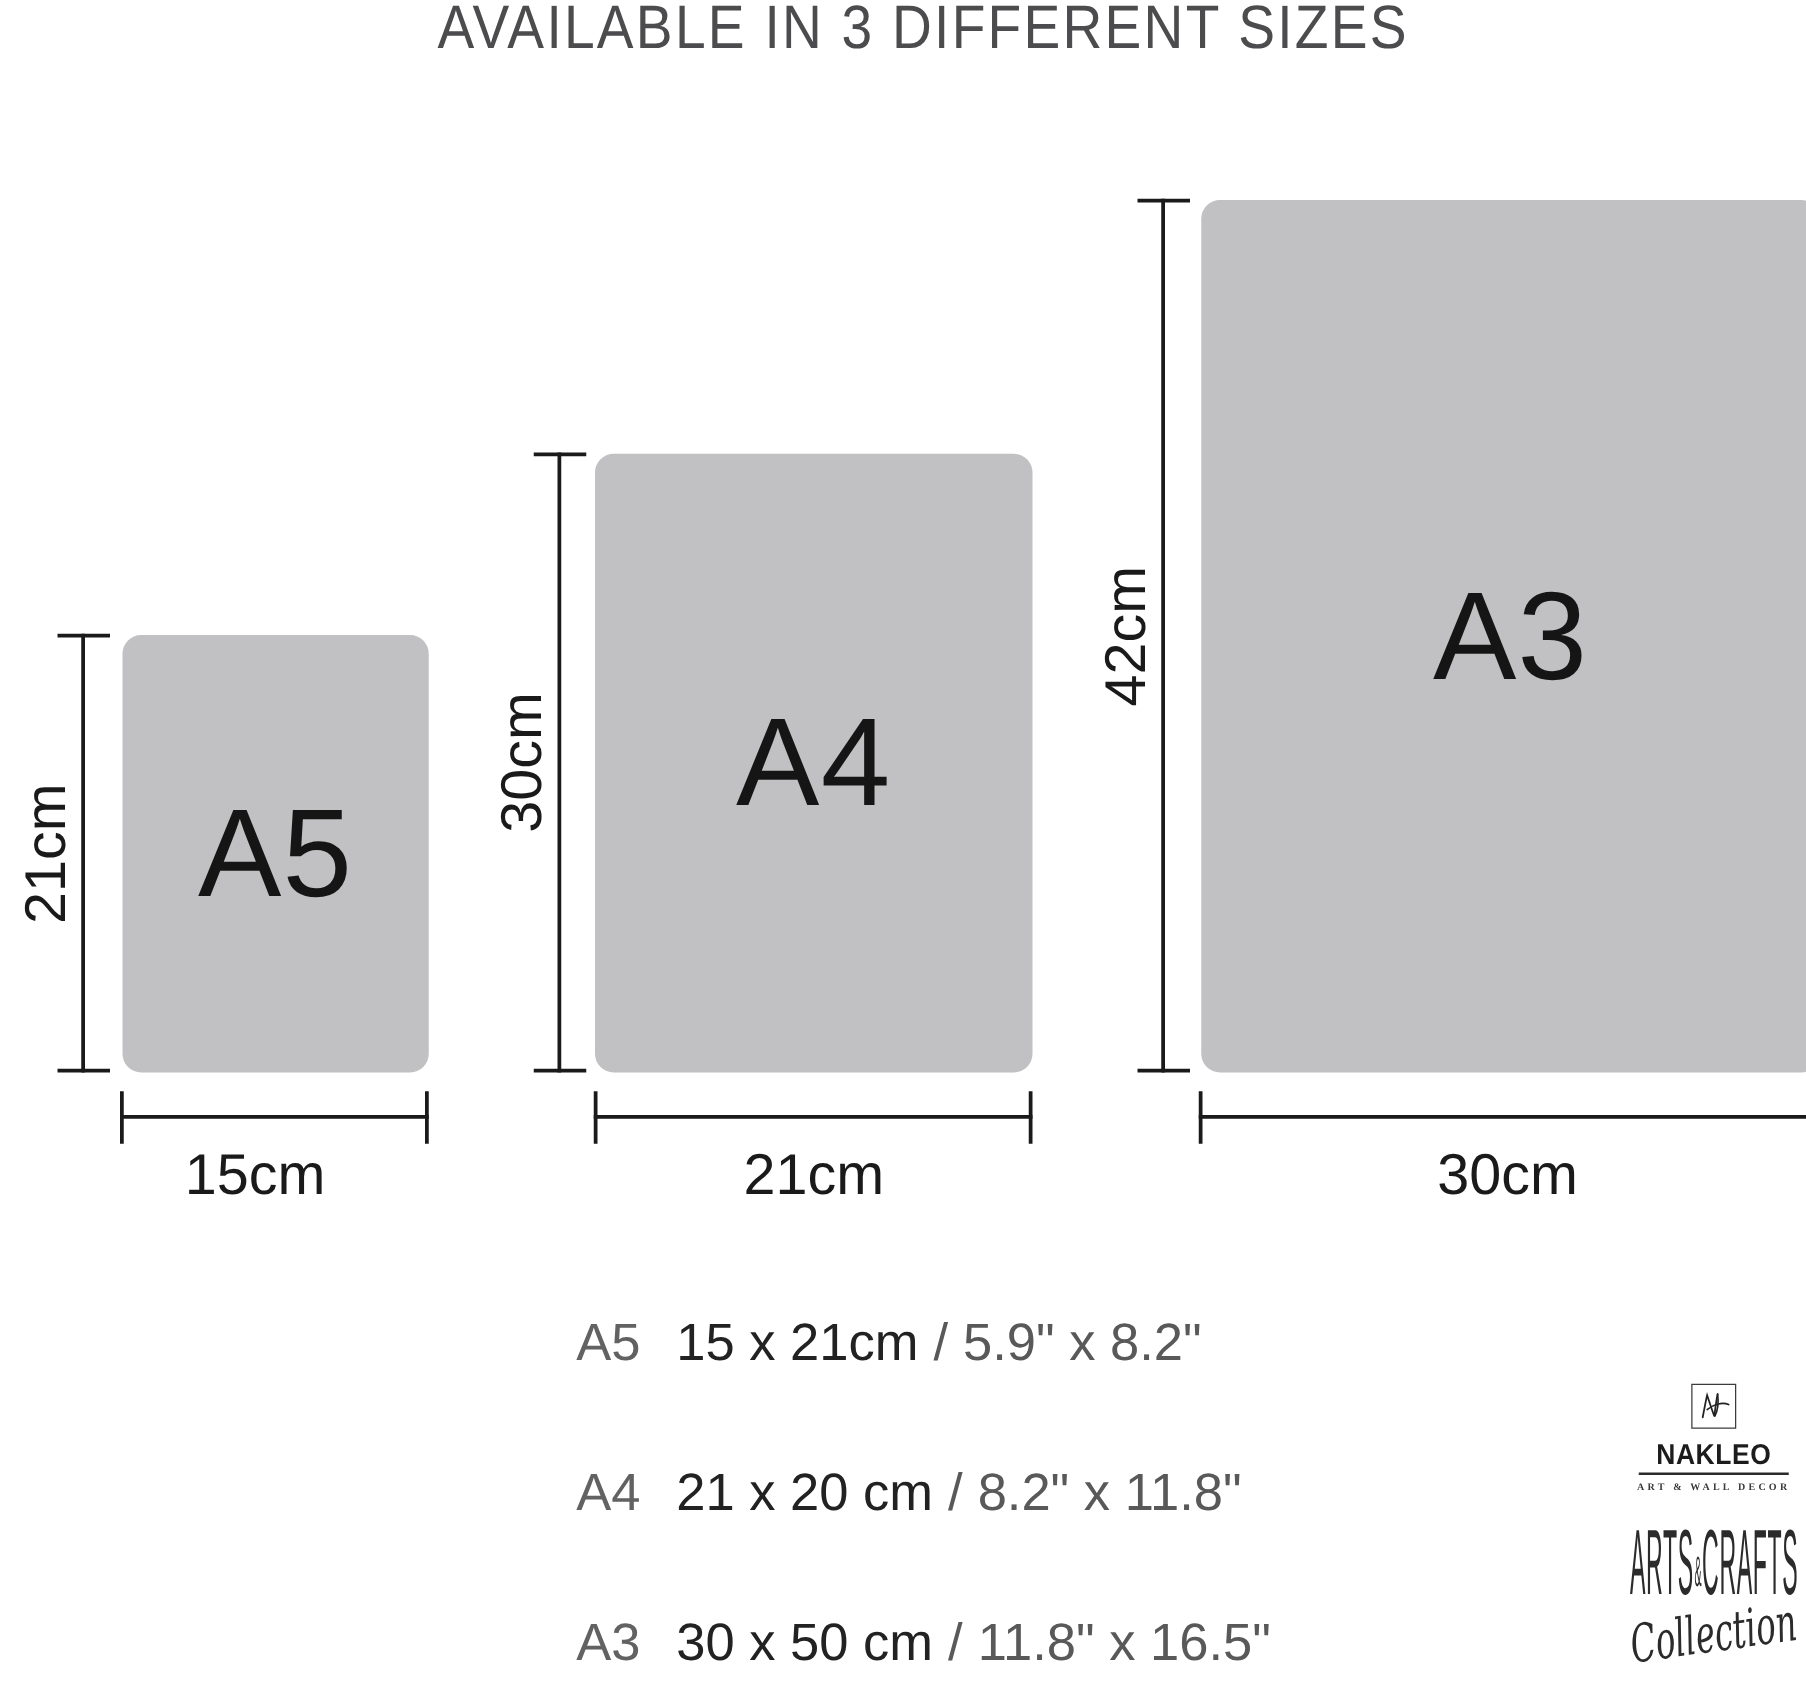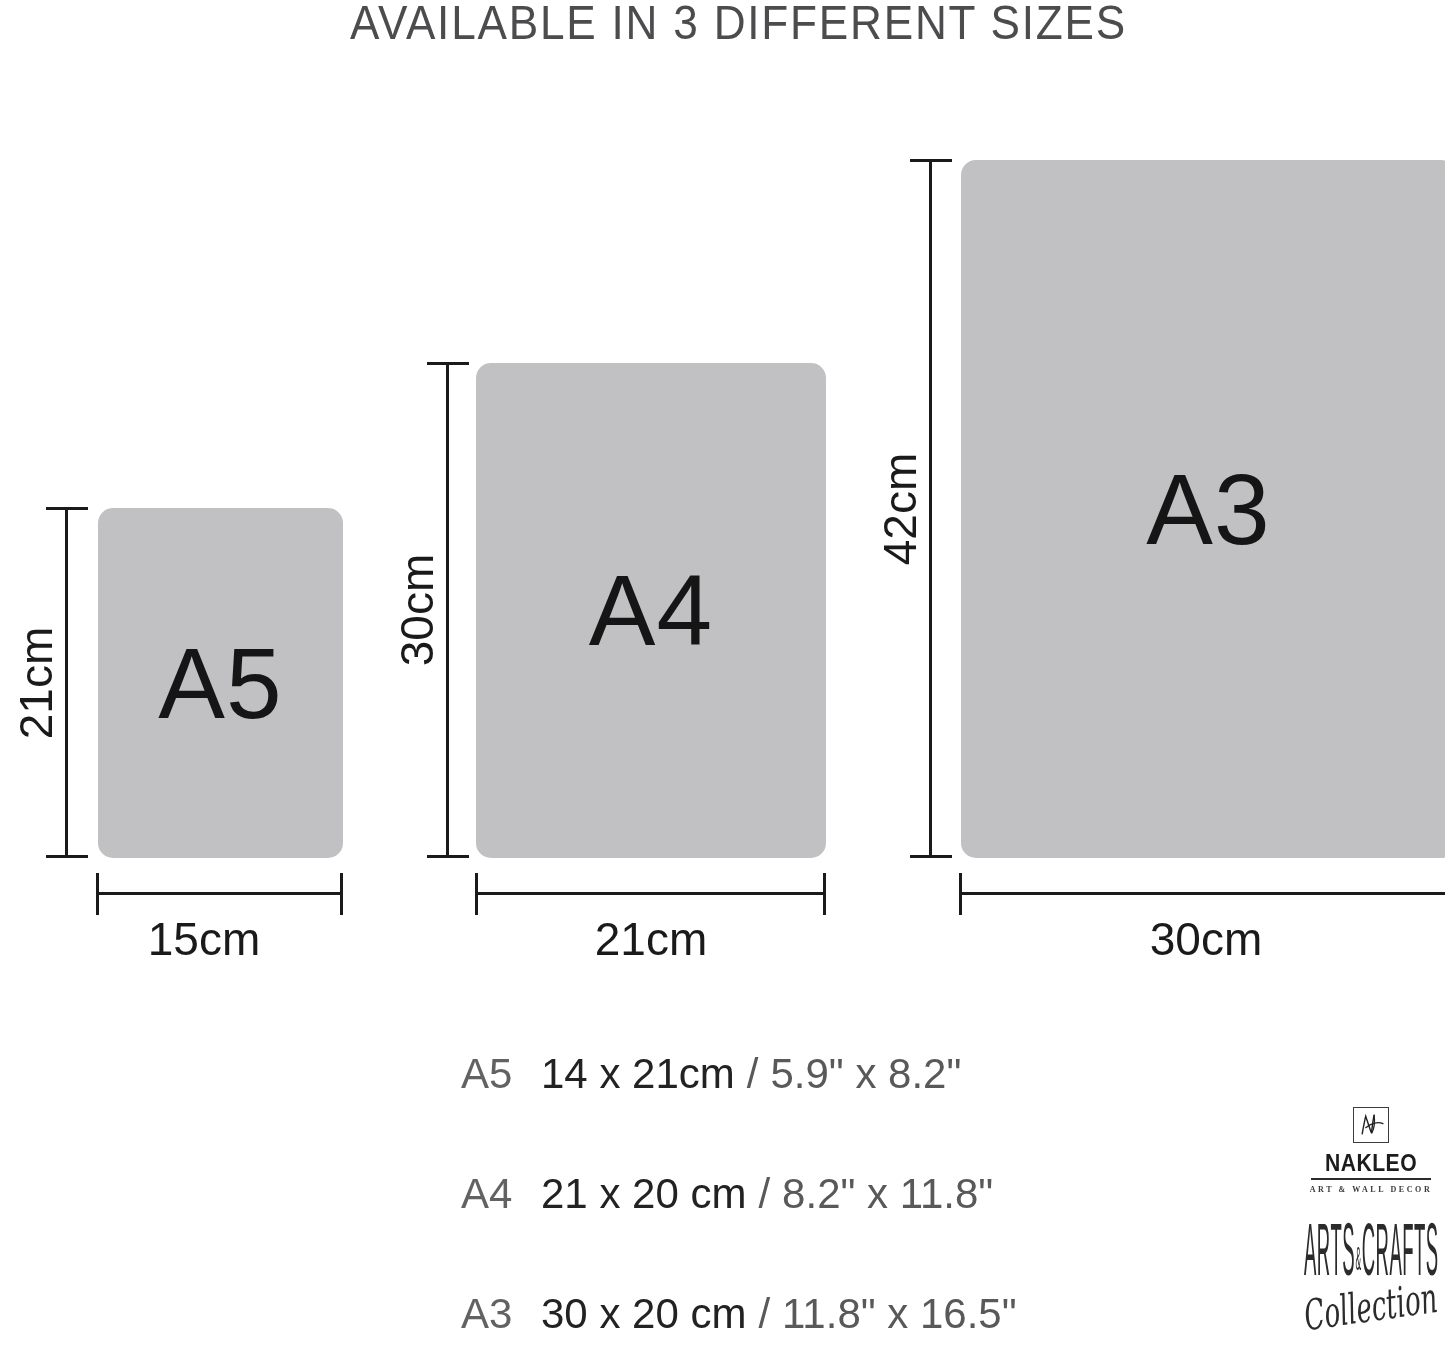--- a/index.html
+++ b/index.html
@@ -132,33 +132,33 @@
   </div>
   <div class="vlabel" style="left:884px;top:509px;">42cm</div>
   <div class="hdim hdim-a3">
     <i class="cap l"></i>
     <i class="cap r"></i>
   </div>
   <div class="hlabel" style="left:1070px;top:912px;">30cm</div>
 
   <div class="legend-row legend-row-1">
     <span class="legend-code">A5</span>
-    <span class="legend-metric">14 x 21cm</span>
+    <span class="legend-metric">15 x 21cm</span>
     <span class="legend-sep">/</span>
     <span class="legend-imperial">5.9" x 8.2"</span>
   </div>
   <div class="legend-row legend-row-2">
     <span class="legend-code">A4</span>
     <span class="legend-metric">21 x 20 cm</span>
     <span class="legend-sep">/</span>
     <span class="legend-imperial">8.2" x 11.8"</span>
   </div>
   <div class="legend-row legend-row-3">
     <span class="legend-code">A3</span>
-    <span class="legend-metric">30 x 20 cm</span>
+    <span class="legend-metric">30 x 50 cm</span>
     <span class="legend-sep">/</span>
     <span class="legend-imperial">11.8" x 16.5"</span>
   </div>
 
   <div class="brand">
     <div class="monogram-box">
       <svg width="30" height="30" viewBox="0 0 34 34" aria-hidden="true">
         <path d="M7 27 C8.5 19 10 11 11 7 C13 13 15.5 21 17.5 26 C18.5 18 19.5 10 20.5 6" fill="none" stroke="#222" stroke-width="1.6" stroke-linecap="round"></path>
         <path d="M20.5 6 C21.5 13 21 20 18 26 M11 20 C17 15 25 13 30.5 15.5" fill="none" stroke="#222" stroke-width="1.5" stroke-linecap="round"></path>
       </svg>

